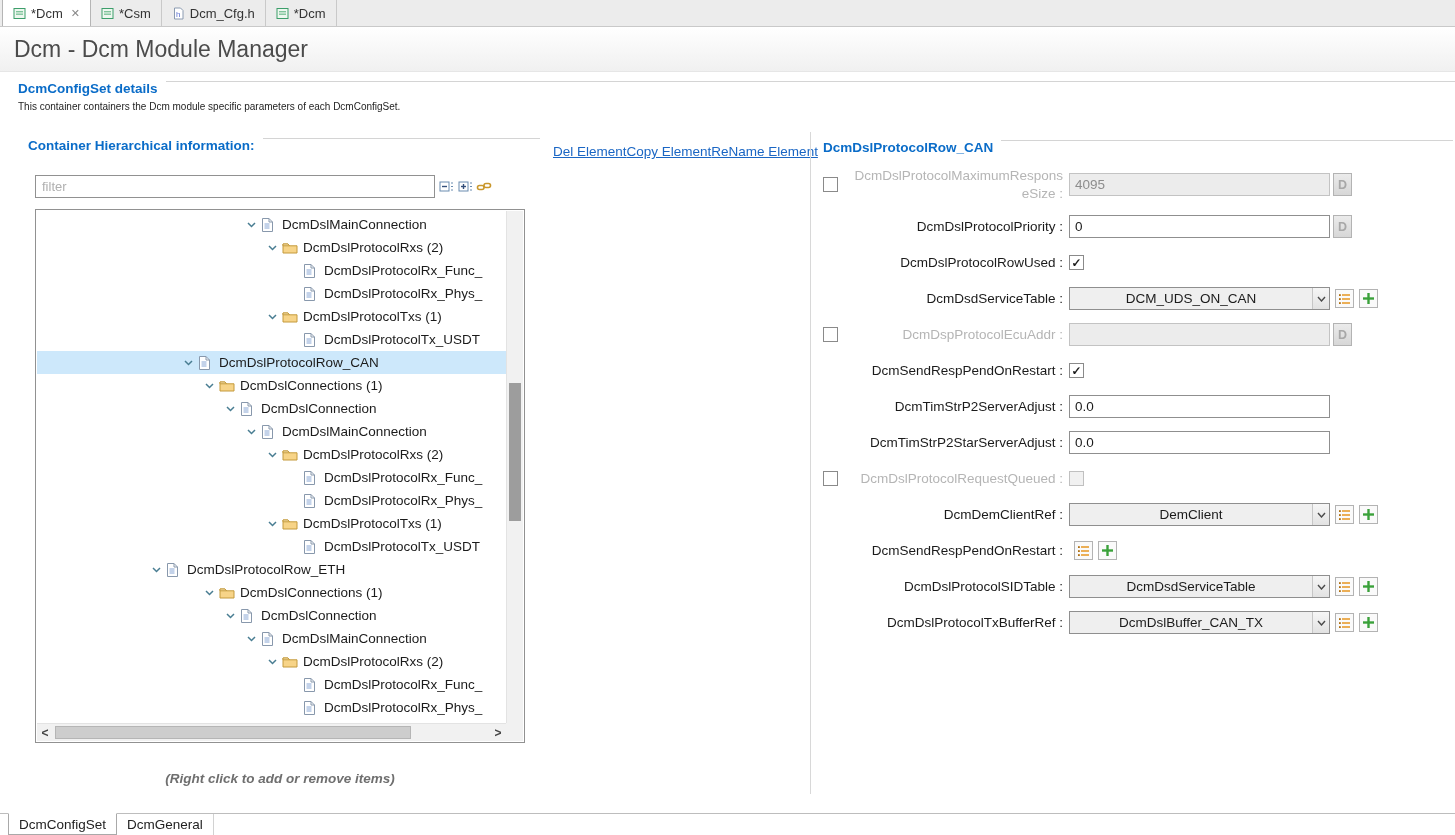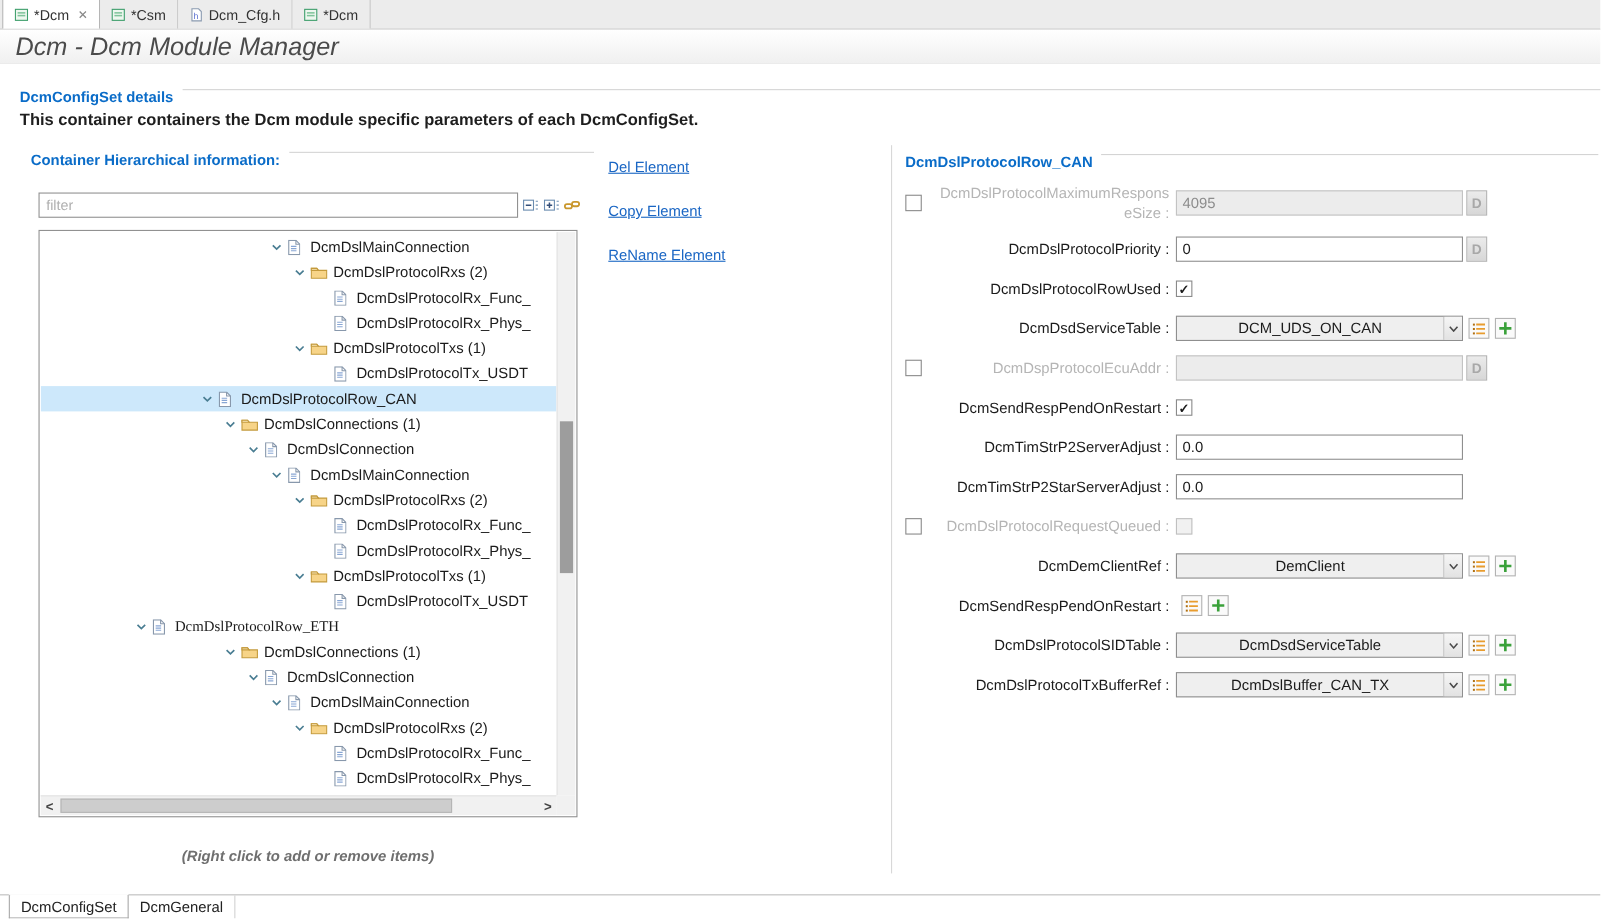--- a/index.html
+++ b/index.html
@@ -11,35 +11,35 @@
   :root { --accent:#0a6cc8; --link:#1a66c4; --sel:#cde8fb; }
 
   
   .tabbar { position:absolute; top:0; left:0; right:0; height:27px; background:#ececec; border-bottom:1px solid #c9c9c9; display:flex; }
   .tab { display:flex; align-items:center; gap:5px; padding:0 10px; border-right:1px solid #c9c9c9; font-size:13px; color:#333; background:#ececec; }
   .tab.active { background:#fff; border-left:1px solid #b5b5b5; border-right:1px solid #b5b5b5; margin-left:2px; }
   .tabicon { display:inline-flex; }
   .tabclose { color:#888; font-size:11px; margin-left:3px; cursor:pointer; }
 
   
-  .title-strip { position:absolute; top:27px; left:0; right:0; height:31px; background:linear-gradient(#ffffff,#f0f0f0); border-bottom:1px solid #e6e6e6; display:flex; align-items:center; padding-left:14px;font-style:italic; }
+  .title-strip { position:absolute; top:27px; left:0; right:0; height:45px; background:linear-gradient(#ffffff,#f0f0f0); border-bottom:1px solid #e6e6e6; display:flex; align-items:center; padding-left:14px; }
   .title-strip .big { font-size:23px; color:#4b4b4b; }
 
   
   .head-row { display:flex; gap:8px; position:absolute; }
   .head-row .txt { color:var(--accent); font-weight:bold; font-size:13.5px; white-space:nowrap; }
   .head-row .rule { flex:1; height:1px; background:#d4d4d4; }
   #section-head { top:81px; left:18px; right:0; }
-  .section-desc { position:absolute; top:101px; left:18px; font-size:15px; color:#1e1e1e;font-weight:bold; }
+  .section-desc { position:absolute; top:101px; left:18px; font-size:10px; color:#1e1e1e; }
   #left-head { top:138px; left:28px; width:512px; }
   #right-head { top:140px; left:823px; right:2px; }
 
   
   .filter-row { position:absolute; top:175px; left:35px; display:flex; align-items:center; }
-  .filter { width:436px; height:23px; border:1px solid #919191; padding:0 6px; font-family:inherit; font-size:13px; color:#333; outline:none; background:#fff; }
+  .filter { width:400px; height:23px; border:1px solid #919191; padding:0 6px; font-family:inherit; font-size:13px; color:#333; outline:none; background:#fff; }
   .filter::placeholder { color:#b0b0b0; }
   .mini-icon { margin-left:3px; display:inline-flex; width:16px; height:16px; align-items:center; justify-content:center; cursor:pointer; }
 
   
   .tree-box { position:absolute; top:209px; left:35px; width:490px; height:534px; border:1px solid #919191; background:#fff; }
   .tree-inner { position:absolute; top:1px; left:1px; right:18px; bottom:19px; overflow:hidden; padding-top:2px; }
   .tree-row { height:23px; display:flex; align-items:center; white-space:nowrap; font-size:13.5px; color:#1b1b1b; }
   .tree-row.selected { background:var(--sel); }
   .chevron { width:13px; flex:0 0 13px; display:inline-flex; justify-content:center; margin-right:3px; }
   .chevron.empty svg { visibility:hidden; }
@@ -47,21 +47,21 @@
 
   .vscroll { position:absolute; top:1px; right:1px; width:17px; bottom:19px; background:#f1f1f1; border-left:1px solid #e3e3e3; }
   .vthumb { position:absolute; left:2px; right:2px; top:172px; height:138px; background:#9d9d9d; }
   .hscroll { position:absolute; left:1px; right:18px; bottom:1px; height:18px; background:#f1f1f1; border-top:1px solid #e3e3e3; display:flex; align-items:center; }
   .harrow { width:16px; text-align:center; color:#444; font-size:12px; font-weight:bold; line-height:18px; cursor:pointer; }
   .hthumb { height:13px; background:#cdcdcd; border:1px solid #b5b5b5; width:356px; margin-left:2px; }
   .hspacer { flex:1; }
   .scroll-corner { position:absolute; right:1px; bottom:1px; width:17px; height:18px; background:#f1f1f1; }
 
   
-  .actions { position:absolute; top:144px; left:553px; display:flex; flex-direction:column; gap:25px; }
+  .actions { position:absolute; top:144px; left:553px; display:flex; gap:0; }
   .action-link { color:var(--link); text-decoration:underline; font-size:13.5px; cursor:pointer; }
 
   .hint { position:absolute; top:771px; left:35px; width:490px; text-align:center; color:#6f6f6f; font-weight:bold; font-style:italic; font-size:13.5px; }
 
   .vdivider { position:absolute; left:810px; top:132px; height:662px; width:1px; background:#d8d8d8; }
 
   
   .fields { position:absolute; top:167px; left:823px; width:612px; }
   .field-row { display:flex; align-items:center; margin-bottom:13px; min-height:23px; }
   .override-cell { flex:0 0 28px; display:flex; align-items:center; }
@@ -416,21 +416,21 @@
           <svg width="12" height="14" viewBox="0 0 12 14">
             <path d="M1.5 0.5 h6.5 l3.5 3.5 v9.5 h-10 z" fill="#ffffff" stroke="#8898ac"></path>
             <path d="M8 0.5 v3.5 h3.5" fill="none" stroke="#8898ac"></path>
             <line x1="3.5" y1="6" x2="8.5" y2="6" stroke="#88a6d4"></line>
             <line x1="3.5" y1="8" x2="8.5" y2="8" stroke="#88a6d4"></line>
             <line x1="3.5" y1="10" x2="8.5" y2="10" stroke="#88a6d4"></line>
           </svg>
         </span>
         <span>DcmDslProtocolTx_USDT</span>
       </div>
-      <div class="tree-row" style="padding-left: 85px; font-family: Liberation Serif, serif;">
+      <div class="tree-row" style="padding-left: 113px;">
         <span class="chevron">
           <svg width="9" height="9" viewBox="0 0 9 9">
             <polyline points="1,3 4.5,6.5 8,3" fill="none" stroke="#497d92" stroke-width="1.5"></polyline>
           </svg>
         </span>
         <span class="tree-icon">
           <svg width="12" height="14" viewBox="0 0 12 14">
             <path d="M1.5 0.5 h6.5 l3.5 3.5 v9.5 h-10 z" fill="#ffffff" stroke="#8898ac"></path>
             <path d="M8 0.5 v3.5 h3.5" fill="none" stroke="#8898ac"></path>
             <line x1="3.5" y1="6" x2="8.5" y2="6" stroke="#88a6d4"></line>

